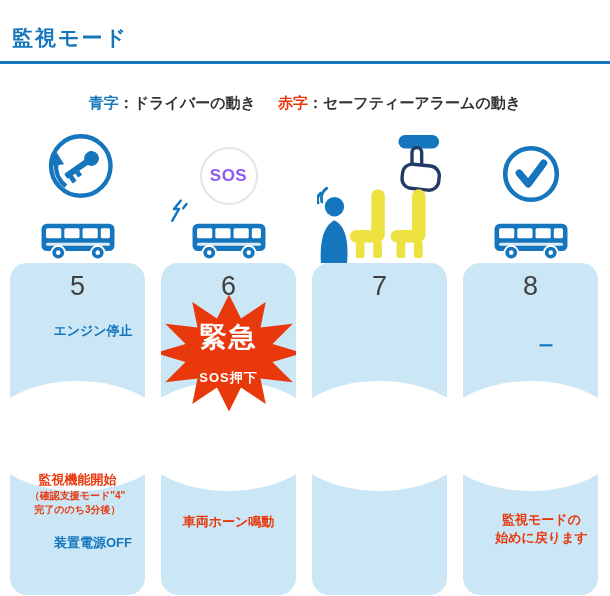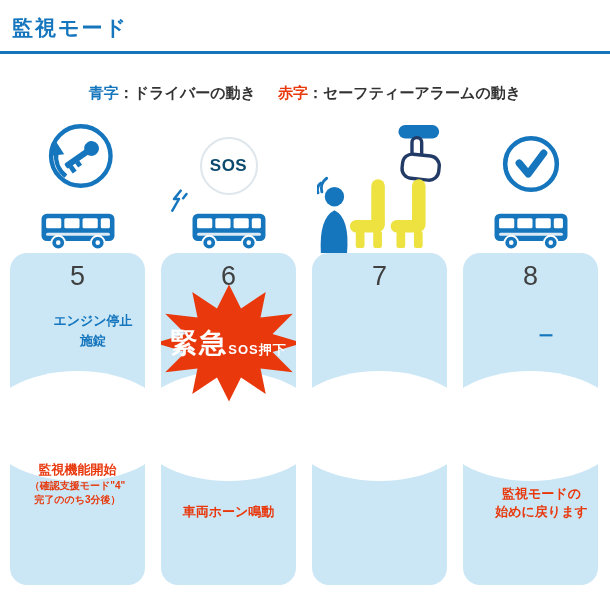--- a/index.html
+++ b/index.html
@@ -1,40 +1,40 @@
 <!DOCTYPE html>
 <html><head>
 <meta charset="utf-8">
 <style>
   * { margin:0; padding:0; box-sizing:border-box; }
   html,body { width:610px; height:596px; background:#fff; overflow:hidden;
     font-family:"Liberation Sans","DejaVu Sans",sans-serif; }
 
   
   .page-title { color:#1576bd; font-size:21px; font-weight:bold; letter-spacing:2px;
-    padding:14px 0 0 12px; }
+    padding:24px 0 0 12px; }
   .title-rule { height:3px; background:#1576bd; margin-top:9px; }
 
   
   .legend { margin-top:30px; text-align:center; font-size:15px; font-weight:bold; color:#333; }
   .legend .blue { color:#1576bd;margin-top:16px; }
   .legend .red  { color:#e8380c; }
   .legend .gap  { display:inline-block; width:22px; }
 
   
   .columns { display:flex; gap:16px; padding:0 10px; margin-top:14px; }
   .column  { width:135px; display:flex; flex-direction:column; }
 
   .icon-area { height:136px; position:relative; }
   .circle-wrap { position:absolute; top:4px; left:50%; transform:translateX(-46%); }
   .bus { position:absolute; bottom:1px; left:50%; transform:translateX(-50%); line-height:0; }
   .sos-circle { position:absolute; top:20px; left:50%; transform:translateX(-50%);
     width:58px; height:58px; border-radius:50%; background:#fff; border:2px solid #dfe7ec;
     display:flex; align-items:center; justify-content:center;
-    color:#0c4a6e; font-weight:bold; font-size:17px; letter-spacing:.5px; }
+    color:#8b5cf6; font-weight:bold; font-size:17px; letter-spacing:.5px; }
   .sparks { position:absolute; left:8px; top:72px; line-height:0; }
   .scene { position:absolute; bottom:0; left:50%; transform:translateX(-50%); line-height:0; }
 
   
   .card { height:332px; background:#cbe7f6; border-radius:17px; position:relative; overflow:hidden; }
   .num  { text-align:center; margin-top:8px; font-size:27px; color:#404040; position:relative; z-index:3; }
   .line { display:block; }
 
   .ellipse { position:absolute; top:118px; left:-26px; right:-26px; height:110px;
     background:#fff; border-radius:50%; z-index:1; }
@@ -42,27 +42,27 @@
   .action-blue { position:absolute; top:58px; left:12px; right:0; z-index:2; text-align:center;
     color:#1576bd; font-weight:bold; font-size:13px; line-height:1.5;margin-left:19px; }
   .action-blue.three { top:52px; }
   .action-blue.dash  { top:72px; font-size:15px; }
   .action-blue.blue2 { top:270px; }
 
   .action-red { position:absolute; top:208px; left:0; right:0; z-index:2; text-align:center;
     color:#e8380c; font-weight:bold; font-size:13px; line-height:1.4; }
   .action-red .sub { font-size:10px; line-height:1.35; }
   .action-red.low  { top:250px; }
-  .action-red.mid  { top:232px;padding-left:22px; }
+  .action-red.mid  { top:248px;padding-left:22px; }
 
   
   .burst { position:absolute; top:30px; left:50%; transform:translateX(-50%);
     width:150px; height:120px; z-index:4; }
   .burst svg { position:absolute; inset:0; }
-  .burst-text { position:absolute; inset:0; display:flex; flex-direction:row;
+  .burst-text { position:absolute; inset:0; display:flex; flex-direction:column;
     align-items:center; justify-content:center; color:#fff; text-align:center; }
   .burst-title { font-size:27px; font-weight:bold; letter-spacing:2px; }
   .burst-sub   { font-size:13px; font-weight:bold; margin-top:14px; letter-spacing:1px; }
 </style>
 </head>
 <body>
 
 <header>
   <h1 class="page-title">監視モード</h1>
   <div class="title-rule"></div>
@@ -101,29 +101,29 @@
           <circle cx="24" cy="40" r="3" fill="#fff"></circle>
           <circle cx="76" cy="40" r="9" fill="#1576bd" stroke="#fff" stroke-width="2.5"></circle>
           <circle cx="76" cy="40" r="3" fill="#fff"></circle>
         </svg>
       </div>
     </div>
     <div class="card">
       <div class="num">5</div>
       <div class="action-blue">
         <span class="line">エンジン停止</span>
-        <span class="line">施錠</span>
       </div>
       <div class="ellipse"></div>
       <div class="action-red">
         <span class="line">監視機能開始</span>
         <span class="line sub">（確認支援モード"4"</span>
         <span class="line sub">完了ののち3分後）</span>
       </div>
       <div class="action-blue blue2">
+        <span class="line">装置電源OFF</span>
       </div>
     </div>
   </div>
 
   <div class="column">
     <div class="icon-area">
       <div class="sos-circle">
         <span>SOS</span>
       </div>
       <div class="sparks">

